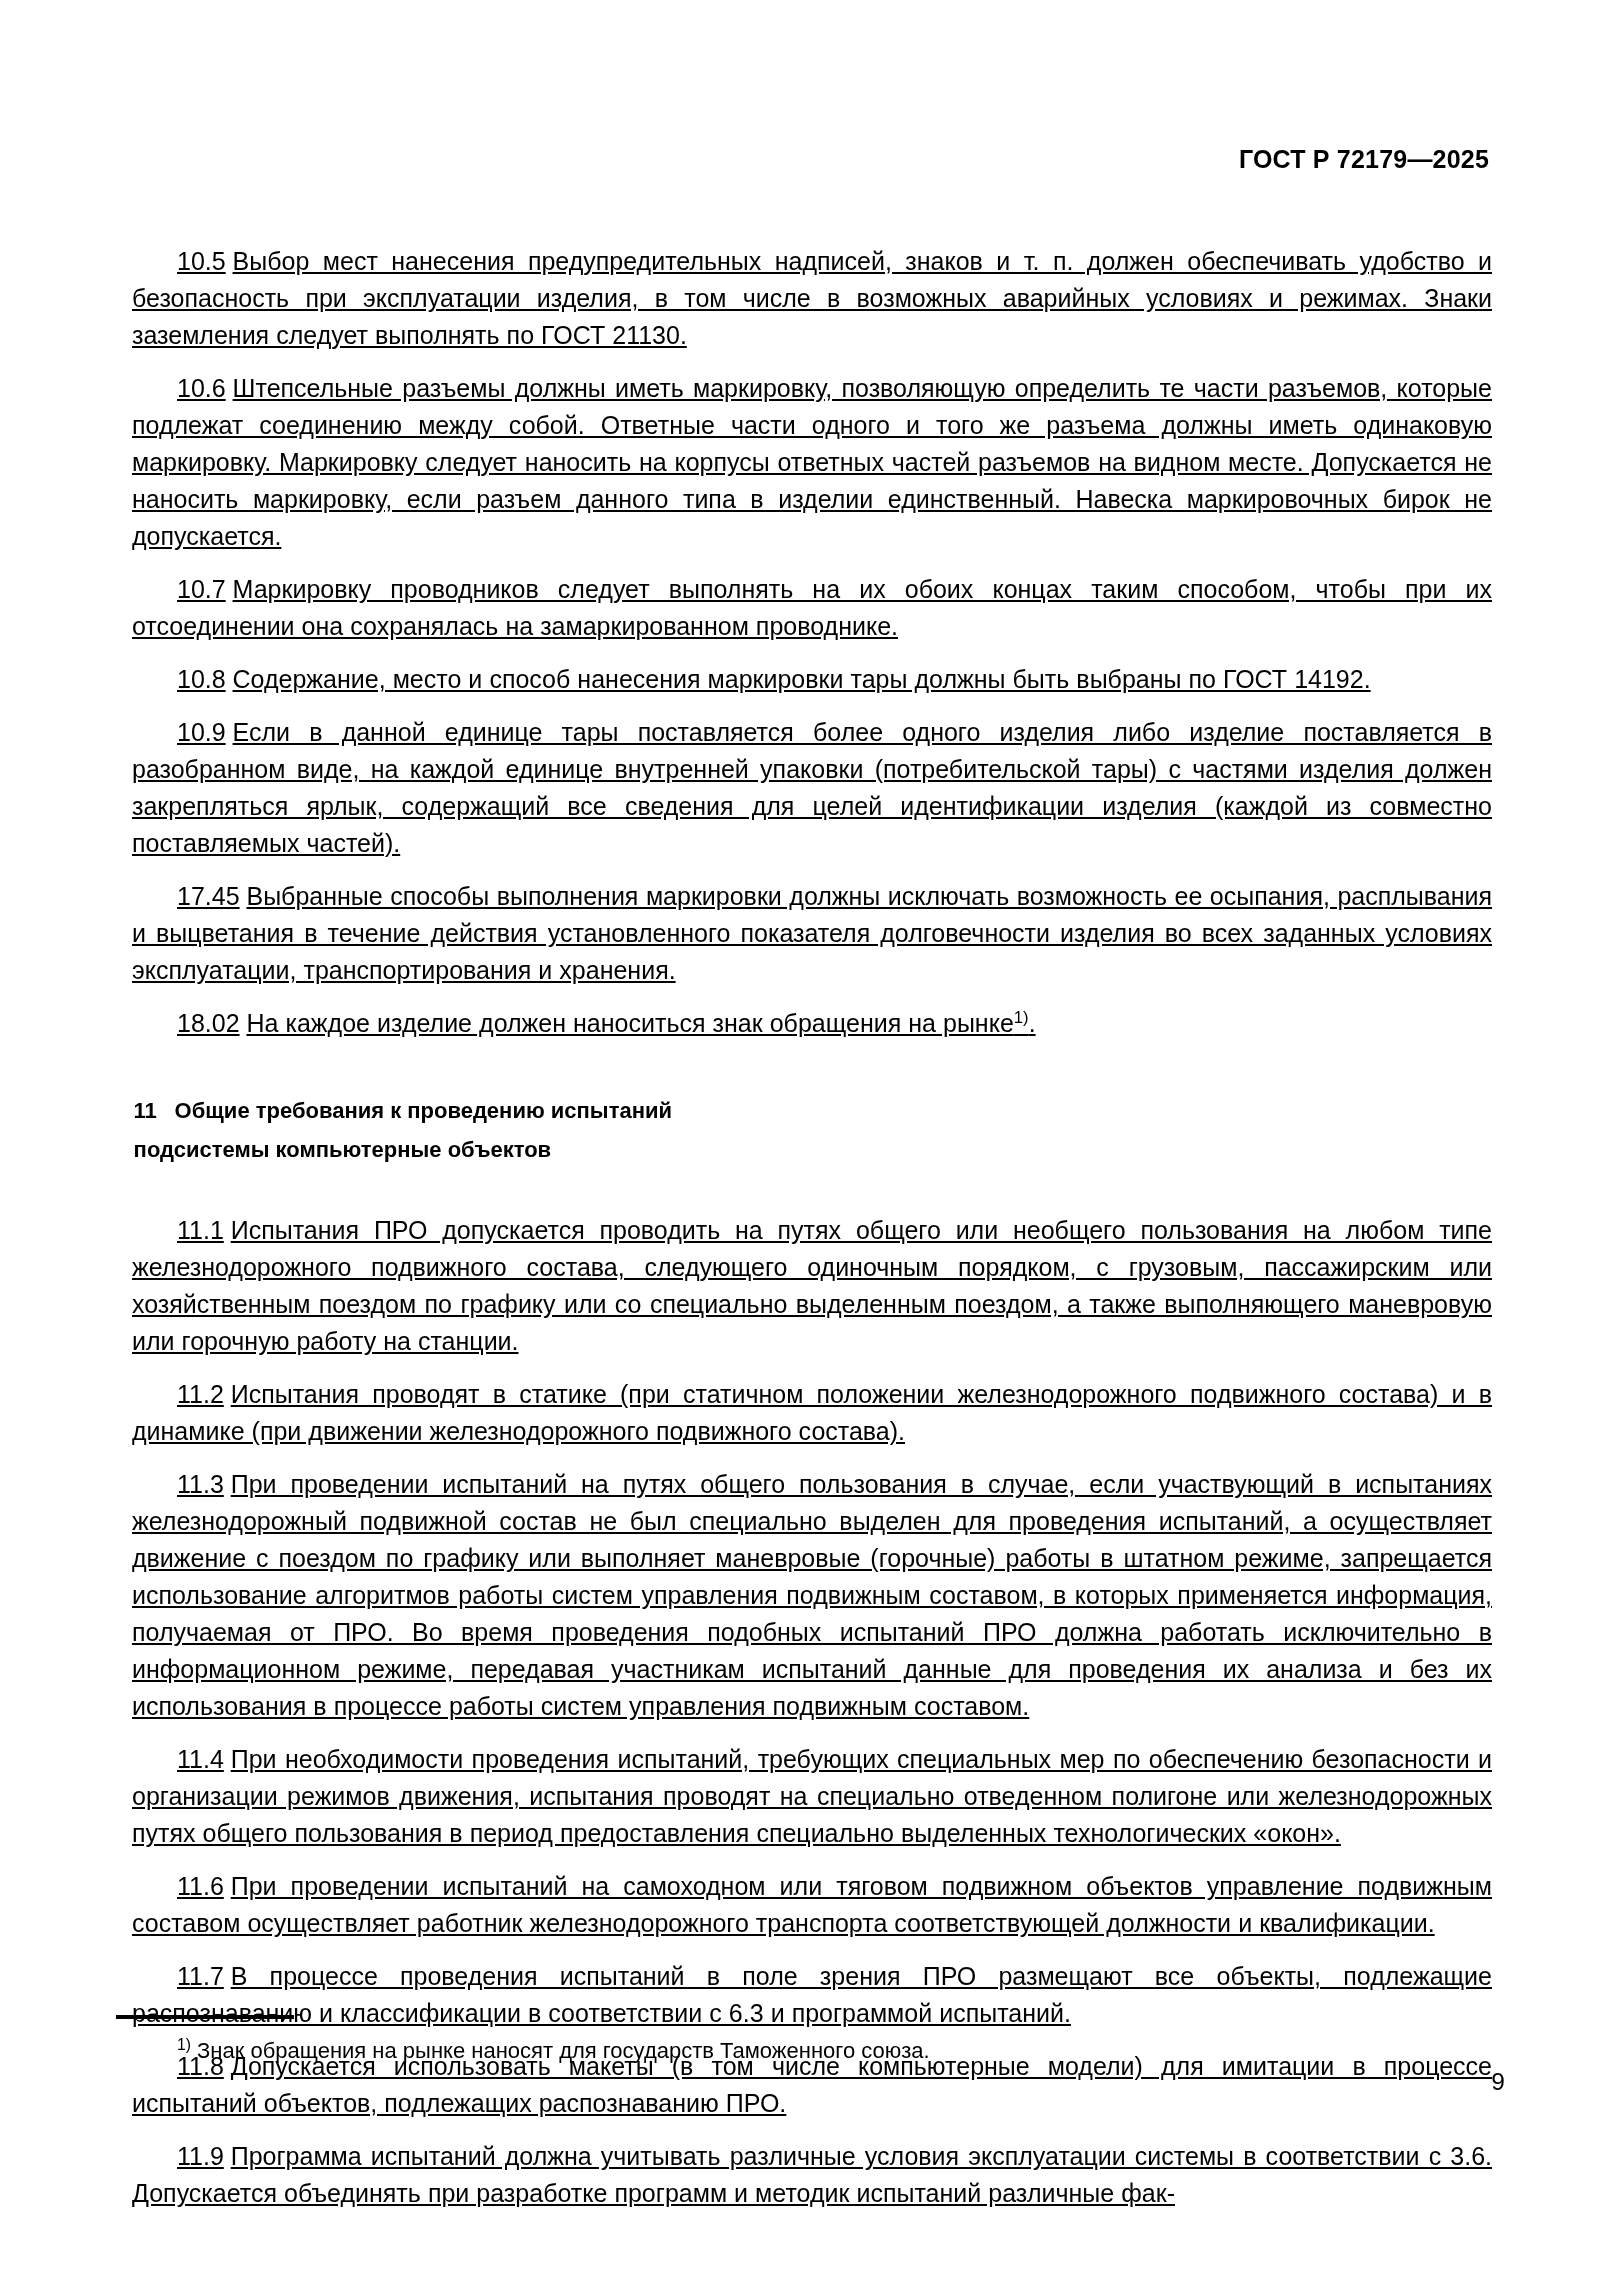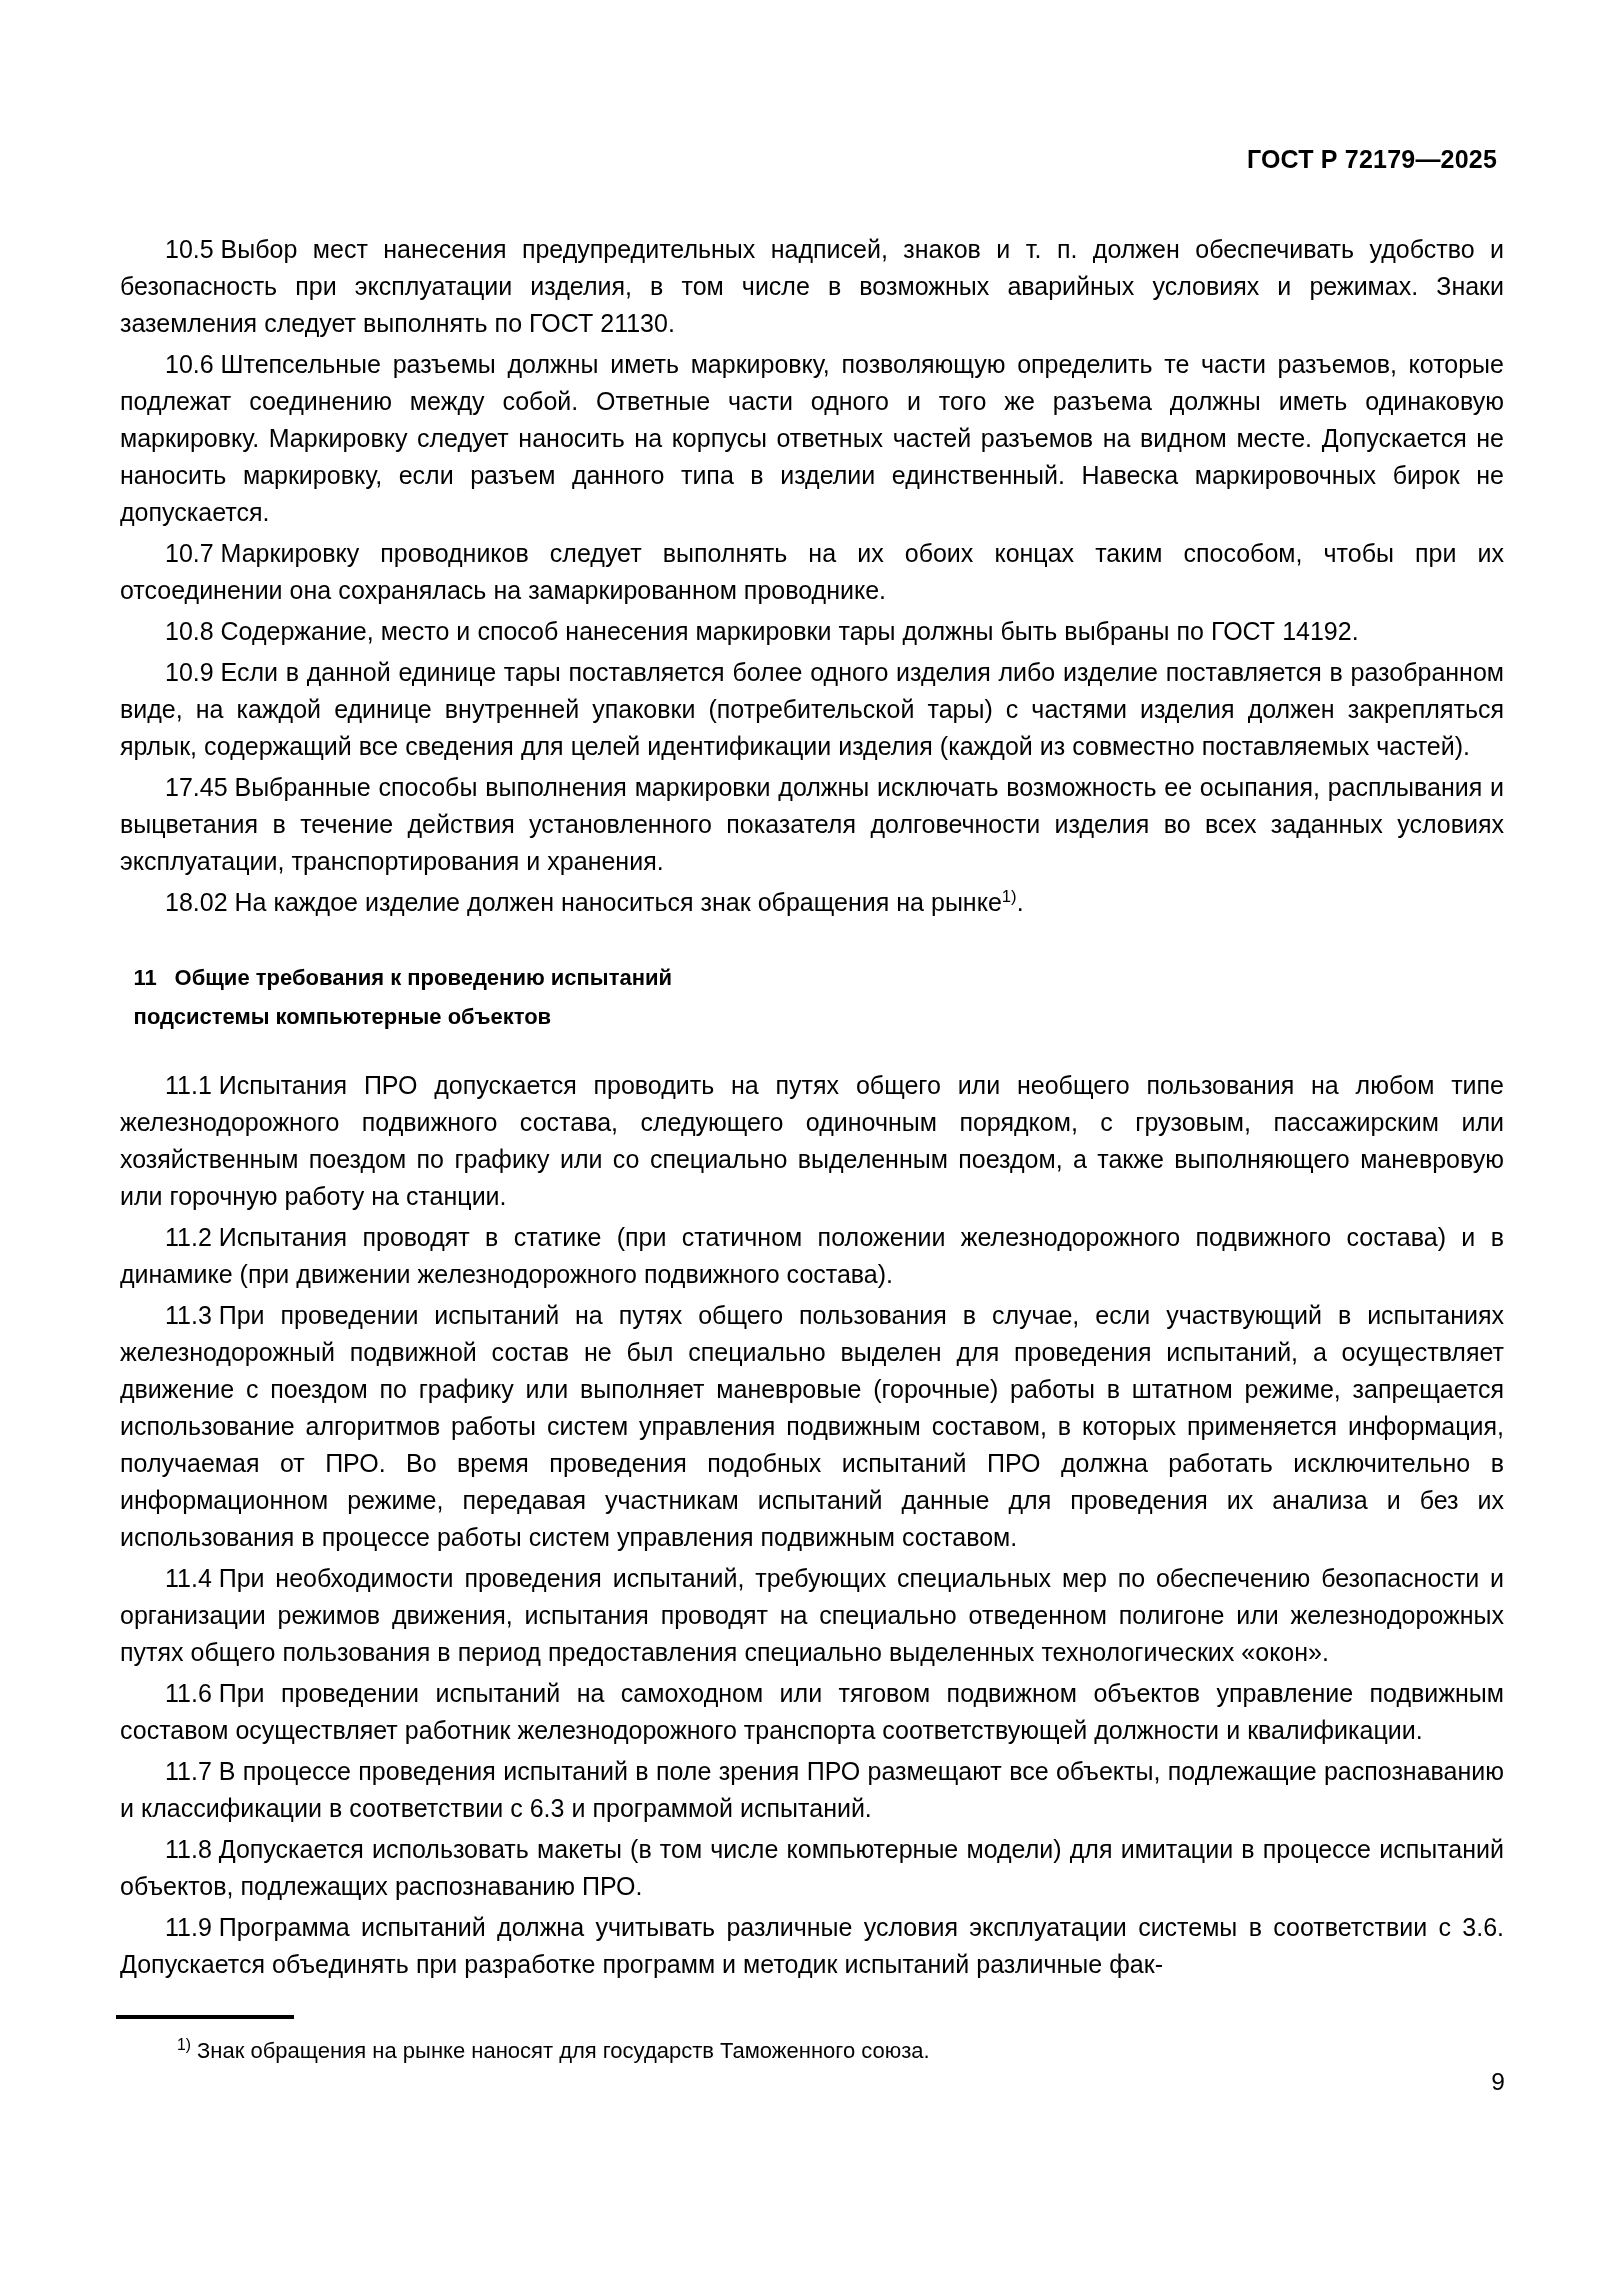--- a/index.html
+++ b/index.html
@@ -17,44 +17,45 @@
     overflow: hidden;
     font-family: "Liberation Sans", "DejaVu Sans", sans-serif;
     color: #000000;
     -webkit-font-smoothing: antialiased;
   }
 
   
   .page-header {
     position: absolute;
     top: 145px;
-    right: 124px;
+    right: 132px;
     font-size: 25px;
     font-weight: bold;
     letter-spacing: 0.2px;
     white-space: nowrap;
   }
 
   
   .content {
     position: absolute;
     left: 116px;
     top: 227px;
     width: 1392px;
   }
 
   p.para {
-    margin: 4px;
+    margin: 16px;
     font-size: 25px;
     line-height: 37px;
     text-align: justify;
     text-justify: inter-word;
     text-indent: 45px;
     hyphens: manual;
     word-spacing: 0.1px;
+    text-decoration: underline;
   }
 
   
   .clause-num { white-space: nowrap; }
   .gap { display: inline-block; width: 6.9px; }
 
   sup.fn {
     font-size: 16.7px;
     vertical-align: super;
     line-height: 0;

